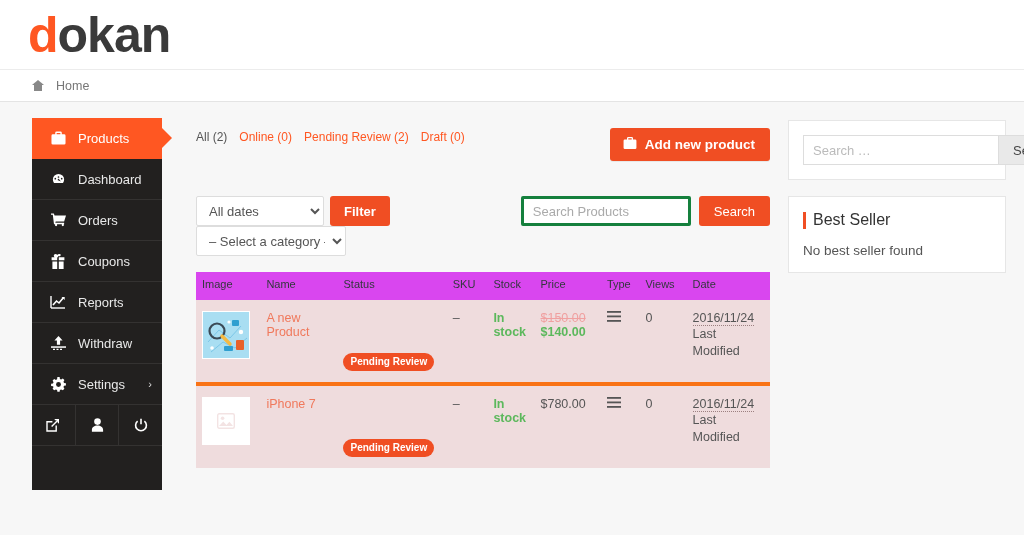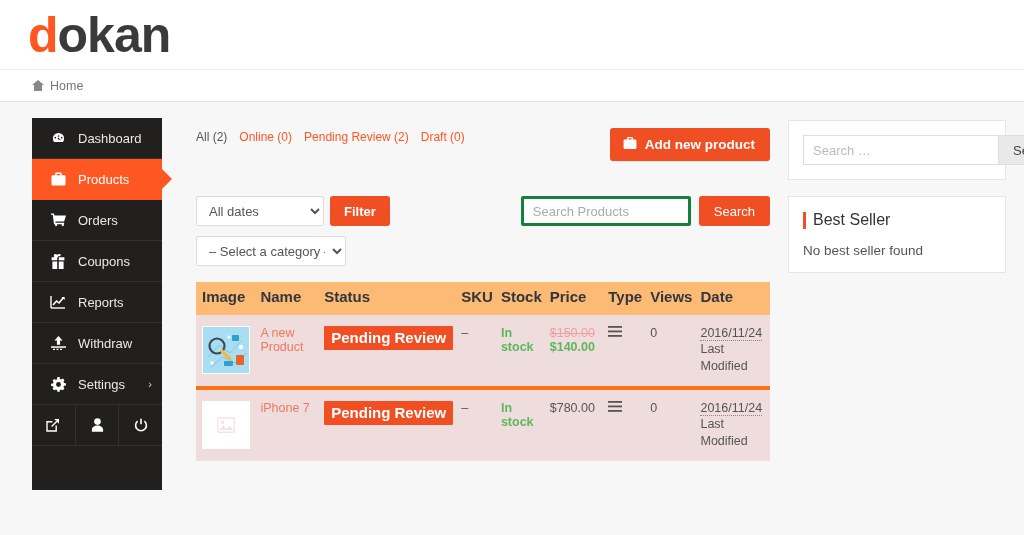--- a/index.html
+++ b/index.html
@@ -38,21 +38,21 @@
     display: flex;
     align-items: center;
     padding-left: 32px;
   }
   .breadcrumb-bar a {
     color: #777;
     text-decoration: none;
     font-size: 12.5px;
     display: inline-flex;
     align-items: center;
-    gap: 6px;
+    gap: 12px;
   }
   .home-icon { width: 12px; height: 11px; display: inline-block; position: relative; }
   .home-icon::before {
     content: ""; position: absolute; left: 0; top: 0;
     border-left: 6px solid transparent; border-right: 6px solid transparent;
     border-bottom: 5px solid #888;
   }
   .home-icon::after {
     content: ""; position: absolute; left: 2px; top: 5px;
     width: 8px; height: 6px; background: #888;
@@ -153,21 +153,21 @@
     display: inline-flex; align-items: center; gap: 8px;
     cursor: pointer;
     box-shadow: 0 1px 0 rgba(0,0,0,.06);
   }
 
   .filters {
     display: flex;
     align-items: flex-start;
     margin-top: 18px;
   }
-  .filters-left { display: flex; flex-direction: column; gap: 10px; }
+  .filters-left { display: flex; flex-direction: column; }
   .filters-row-1 { display: flex; align-items: center; gap: 6px; }
   select.wp-select {
     height: 30px;
     border: 1px solid #ddd;
     background: #fff;
     font-size: 13px;
     color: #555;
     padding: 0 4px 0 8px;
     font-family: "Liberation Sans", sans-serif;
     border-radius: 2px;
@@ -196,25 +196,25 @@
 
   
   table.products {
     width: 100%;
     border-collapse: collapse;
     margin-top: 16px;
     font-size: 12.5px;
   }
   table.products th {
     text-align: left;
-    font-size: 15px;
+    font-size: 11px;
     color: #32373c;
-    font-weight: bold;
+    font-weight: normal;
     padding: 6px 4px 10px 4px;
-    background: #fdba74;
+    background: #d946ef;
     white-space: nowrap;
   }
   table.products tbody tr { background: #efdcdd; }
   table.products td {
     padding: 11px 4px 11px 4px;
     vertical-align: top;
     color: #555;
     border-top: 4px solid #f97316;
   }
   table.products tbody tr:first-child td { border-top: none; }
@@ -237,26 +237,27 @@
   }
   .thumb.placeholder {
     display: flex; align-items: center; justify-content: center;
     color: #f0e0e0;
   }
   a.prod-name { color: #f0795c; text-decoration: none; }
   .badge-pending {
     display: inline-block;
     background: #f04e23;
     color: #fff;
-    font-size: 15px;
+    font-size: 10px;
     font-weight: bold;
-    border-radius: 1px;
+    border-radius: 9px;
     padding: 3px 7px;
     white-space: nowrap;
     line-height: 1.2;
+    margin-top: 42px;
   }
   .instock { color: #5cb85c; font-weight: bold; }
   .price-old { color: #f0a0a0; text-decoration: line-through; display: block; }
   .price-new { color: #5cb85c; font-weight: bold; display: block; }
   .price-plain { color: #555; }
   .type-icon { display: inline-block; line-height: 1; color: #555; }
   .date-val { border-bottom: 1px dotted #9c8080; display: inline-block; }
   .date-sub { display: block; line-height: 1.35; }
 
   
@@ -318,36 +319,36 @@
   <a href="#">
     <span class="home-icon"></span>
     <span>Home</span>
   </a>
 </div>
 
 <div class="page">
 
   <nav class="nav">
 
+    <div class="nav-item active">
+      <span class="nav-ico">
+        <svg width="15" height="14" viewBox="0 0 16 14">
+            <path fill="#fff" d="M6 0h4a1.5 1.5 0 0 1 1.5 1.5V3H14a1.5 1.5 0 0 1 1.5 1.5v8A1.5 1.5 0 0 1 14 14H2a1.5 1.5 0 0 1-1.5-1.5v-8A1.5 1.5 0 0 1 2 3h2.5V1.5A1.5 1.5 0 0 1 6 0zm0 1.6v1.4h4V1.6zM7 6.2h2v1.6H7z"></path>
+          </svg>
+      </span>
+      <span class="nav-label">Products</span>
+    </div>
+
     <div class="nav-item">
       <span class="nav-ico">
         <svg width="15" height="15" viewBox="0 0 16 16">
             <path fill="#fff" d="M8 2a6 6 0 0 0-6 6 6 6 0 0 0 1.2 3.6h9.6A6 6 0 0 0 14 8a6 6 0 0 0-6-6zm0 2.4a.9.9 0 1 1 0 1.8.9.9 0 0 1 0-1.8zM4.6 6.2a.9.9 0 1 1 0 1.8.9.9 0 0 1 0-1.8zm6.8 0a.9.9 0 1 1 0 1.8.9.9 0 0 1 0-1.8zM8 6.9l2.6 3.3-3.7-1.6z"></path>
           </svg>
       </span>
       <span class="nav-label">Dashboard</span>
-    </div>
-
-    <div class="nav-item active">
-      <span class="nav-ico">
-        <svg width="15" height="14" viewBox="0 0 16 14">
-            <path fill="#fff" d="M6 0h4a1.5 1.5 0 0 1 1.5 1.5V3H14a1.5 1.5 0 0 1 1.5 1.5v8A1.5 1.5 0 0 1 14 14H2a1.5 1.5 0 0 1-1.5-1.5v-8A1.5 1.5 0 0 1 2 3h2.5V1.5A1.5 1.5 0 0 1 6 0zm0 1.6v1.4h4V1.6zM7 6.2h2v1.6H7z"></path>
-          </svg>
-      </span>
-      <span class="nav-label">Products</span>
     </div>
 
     <div class="nav-item">
       <span class="nav-ico">
         <svg width="15" height="14" viewBox="0 0 16 14">
             <path fill="#fff" d="M0 0h3l.8 2.3H16l-2 6.4H5L4.6 10H14v1.5H3.2L1.9 1.5H0zM5.4 11.2a1.2 1.2 0 1 1 0 2.4 1.2 1.2 0 0 1 0-2.4zm7.2 0a1.2 1.2 0 1 1 0 2.4 1.2 1.2 0 0 1 0-2.4z"></path>
           </svg>
       </span>
       <span class="nav-label">Orders</span>
     </div>

